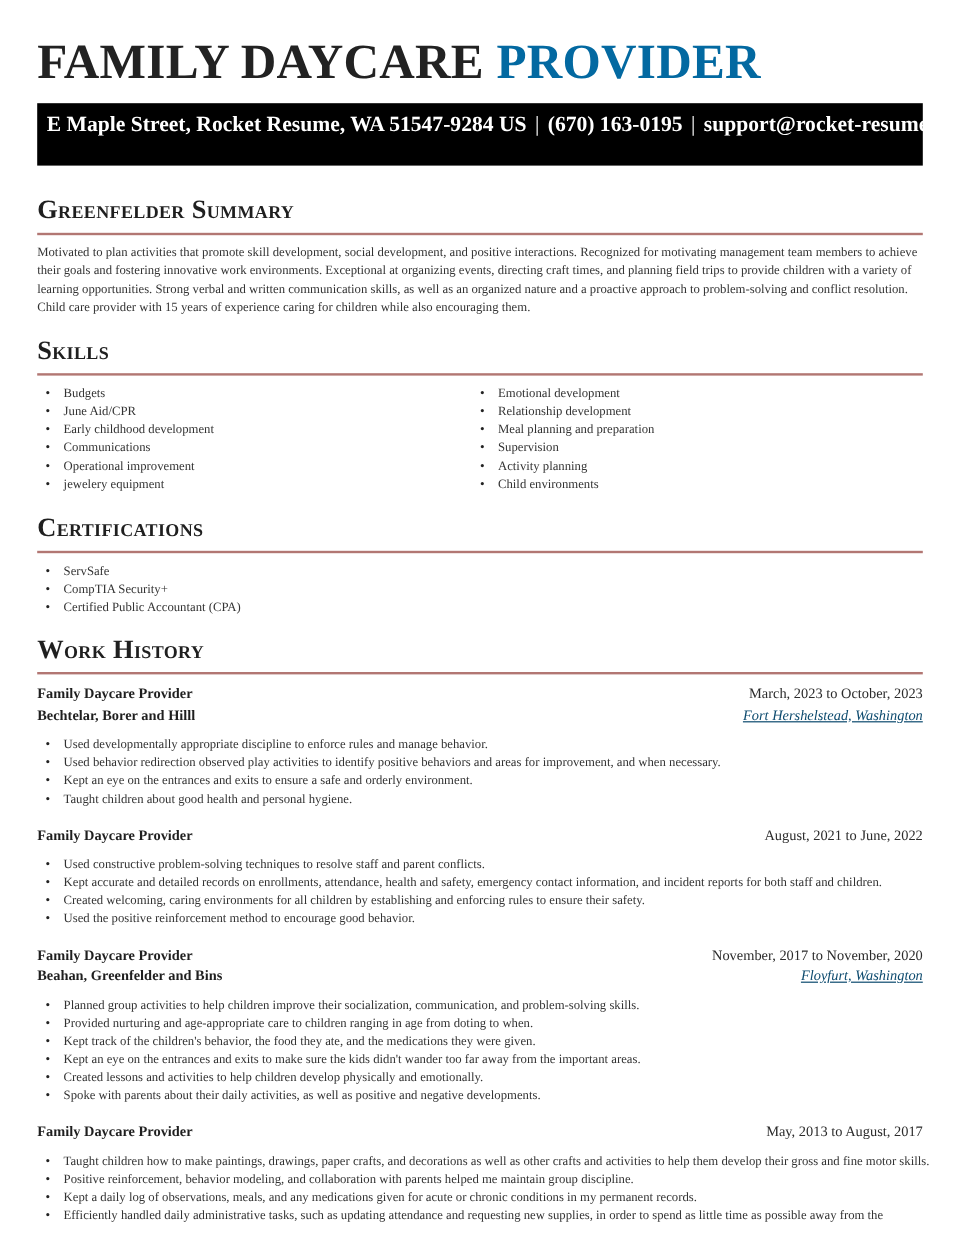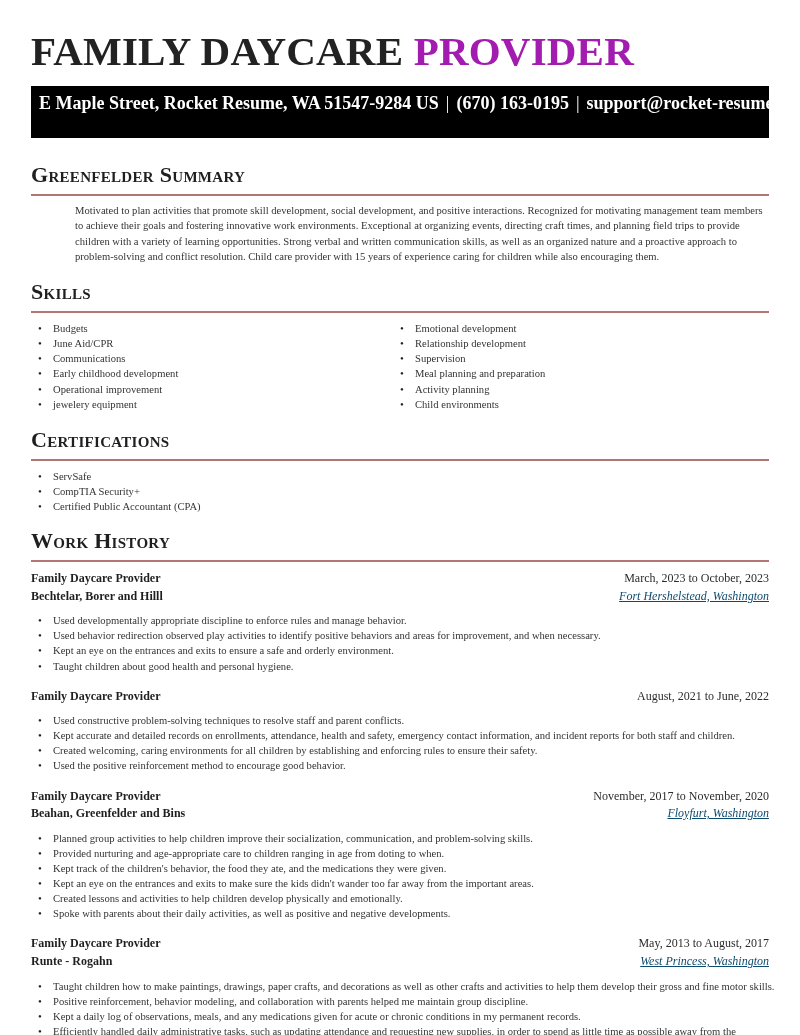--- a/index.html
+++ b/index.html
@@ -1,29 +1,29 @@
 <!DOCTYPE html>
 <html><head>
 <meta charset="utf-8">
 <style>
   * { box-sizing: border-box; margin: 0; padding: 0; }
   html, body { width: 800px; height: 1035px; overflow: hidden; background: #ffffff; }
   body { font-family: "Liberation Serif", "DejaVu Serif", serif; color: #2b2b2b; }
   .page { position: relative; width: 800px; padding: 0 31px 0 31px; }
 
   .title { padding-top: 28px; height: 86px; font-size: 41px; font-weight: bold; letter-spacing: 0.2px; color: #222222; line-height: 46px; white-space: nowrap; }
-  .title .accent { color: #a21caf; }
+  .title .accent { color: #0369a1; }
 
   .contact-bar { background: #000000; color: #ffffff; height: 52px; padding: 0 8px; font-size: 18px; font-weight: bold; line-height: 34px; white-space: nowrap; }
   .contact-bar .sep { padding: 0 7px; font-weight: normal; }
 
   .section-heading { font-size: 22px; font-weight: bold; font-variant: small-caps; color: #1f1f1f; line-height: 26px; letter-spacing: 0.3px; }
   .section-rule { height: 2px; background: #b27773; margin-top: 6px; }
 
-  .summary-text { font-size: 10.6px; line-height: 15.3px; color: #333333; margin-top: 7px; text-align: left; margin-left: 44px; }
+  .summary-text { font-size: 10.6px; line-height: 15.3px; color: #333333; margin-top: 7px; text-align: left; }
 
   ul.bullets { list-style: none; }
   ul.bullets li { position: relative; padding-left: 22px; font-size: 10.6px; line-height: 15.1px; color: #333333; white-space: nowrap; }
   ul.bullets li::before { content: "•"; position: absolute; left: 7px; top: 0; font-size: 11px; color: #222; }
 
   .skills-grid { display: flex; margin-top: 8px; }
   .skills-col { width: 362px; }
 
   .job { margin-top: 0; }
   .job-row { display: flex; justify-content: space-between; font-size: 12px; line-height: 17.6px; }
@@ -52,30 +52,30 @@
     <p class="summary-text">Motivated to plan activities that promote skill development, social development, and positive interactions. Recognized for motivating management team members to achieve their goals and fostering innovative work environments. Exceptional at organizing events, directing craft times, and planning field trips to provide children with a variety of learning opportunities. Strong verbal and written communication skills, as well as an organized nature and a proactive approach to problem-solving and conflict resolution. Child care provider with 15 years of experience caring for children while also encouraging them.</p>
   </section>
 
   <section style="margin-top:15px;">
     <h2 class="section-heading">Skills</h2>
     <div class="section-rule"></div>
     <div class="skills-grid">
       <ul class="bullets skills-col">
         <li>Budgets</li>
         <li>June Aid/CPR</li>
+        <li>Early childhood development</li>
         <li>Communications</li>
-        <li>Early childhood development</li>
         <li>Operational improvement</li>
         <li>jewelery equipment</li>
       </ul>
       <ul class="bullets skills-col">
         <li>Emotional development</li>
         <li>Relationship development</li>
+        <li>Meal planning and preparation</li>
         <li>Supervision</li>
-        <li>Meal planning and preparation</li>
         <li>Activity planning</li>
         <li>Child environments</li>
       </ul>
     </div>
   </section>
 
   <section style="margin-top:15px;">
     <h2 class="section-heading">Certifications</h2>
     <div class="section-rule"></div>
     <ul class="bullets" style="margin-top:8px;">
@@ -136,24 +136,20 @@
         <li>Created lessons and activities to help children develop physically and emotionally.</li>
         <li>Spoke with parents about their daily activities, as well as positive and negative developments.</li>
       </ul>
     </div>
 
     <div class="job" style="margin-top:14px;">
       <div class="job-row">
         <span class="job-title">Family Daycare Provider</span>
         <span class="job-dates">May, 2013 to August, 2017</span>
       </div>
-      <div class="job-row">
-        <span class="job-company">Runte - Rogahn</span>
-        <span class="job-location">West Princess, Washington</span>
-      </div>
       <ul class="bullets">
         <li>Taught children how to make paintings, drawings, paper crafts, and decorations as well as other crafts and activities to help them develop their gross and fine motor skills.</li>
         <li>Positive reinforcement, behavior modeling, and collaboration with parents helped me maintain group discipline.</li>
         <li>Kept a daily log of observations, meals, and any medications given for acute or chronic conditions in my permanent records.</li>
         <li>Efficiently handled daily administrative tasks, such as updating attendance and requesting new supplies, in order to spend as little time as possible away from the</li>
       </ul>
     </div>
   </section>
 </div>
 

